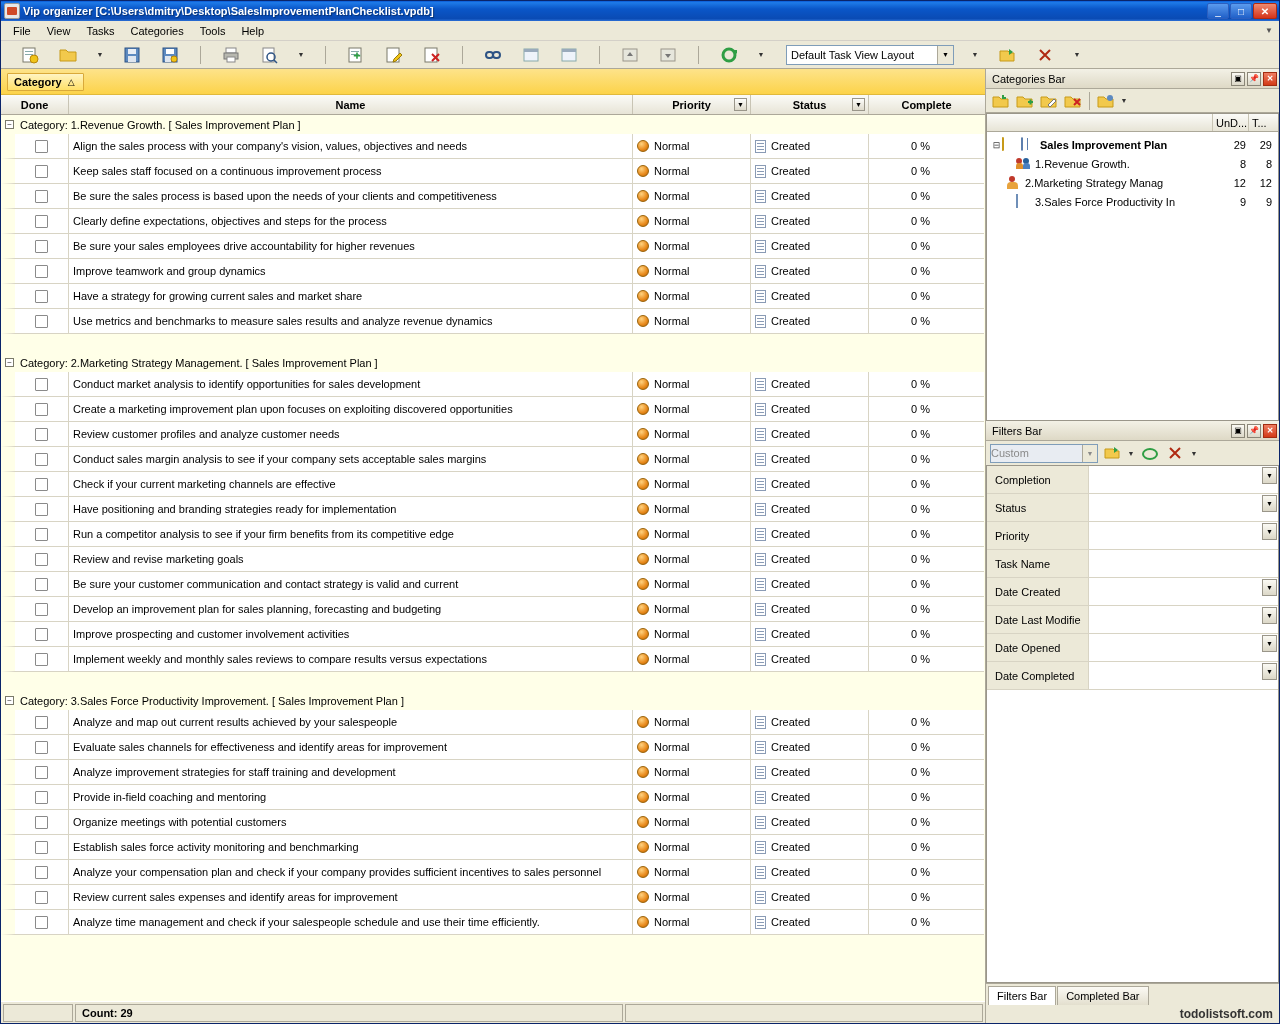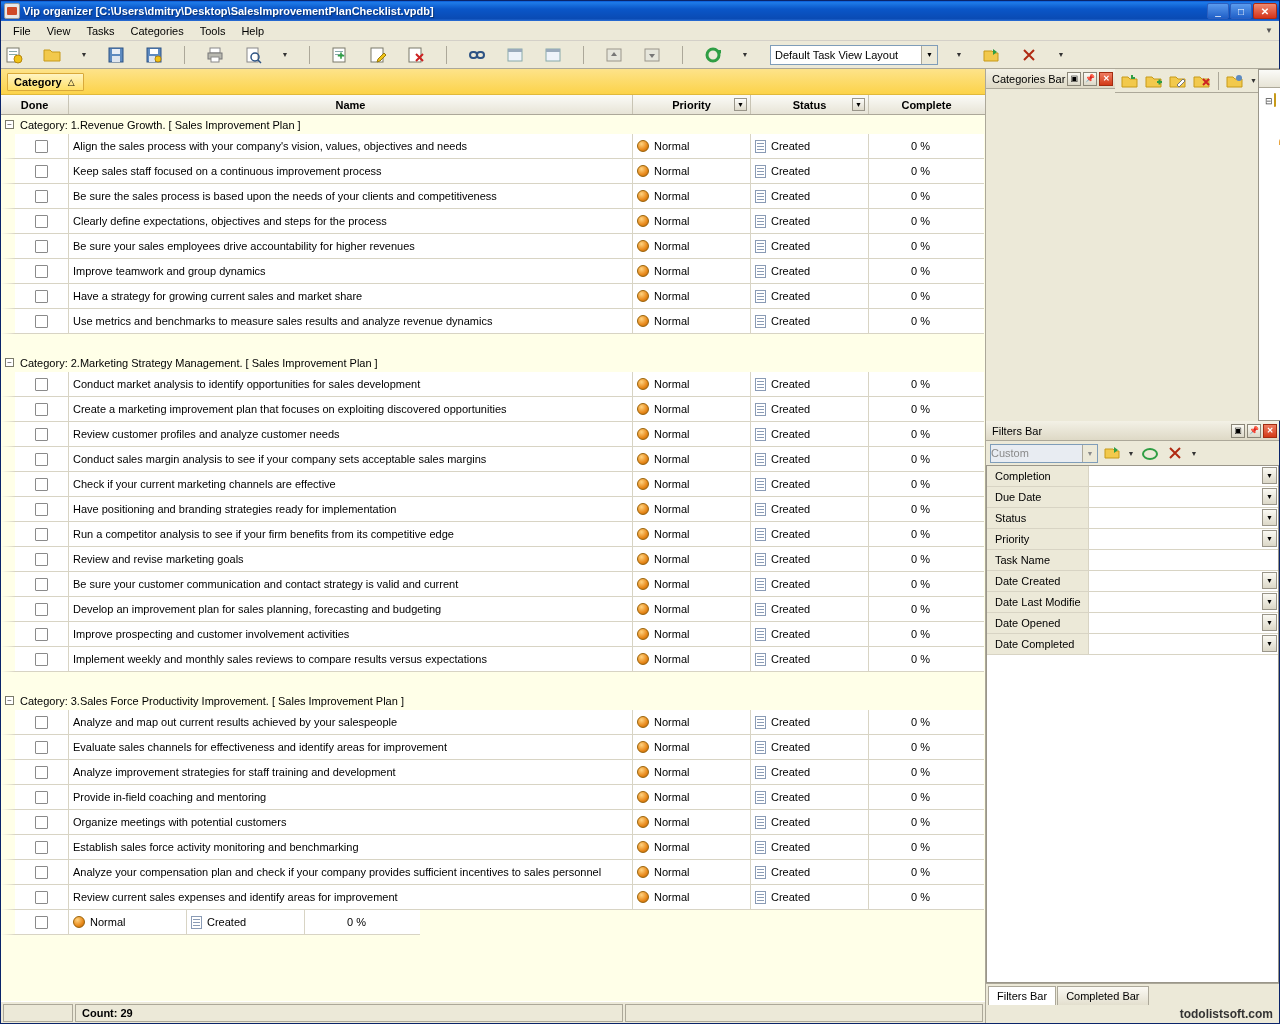--- a/index.html
+++ b/index.html
@@ -85,21 +85,21 @@
   .menubar .menu-arrow {
     position: absolute; right: 6px; top: 5px;
     font-size: 8px; color: #555;
   }
   
   .toolbar {
     height: 28px;
     background: #ece9d8;
     border-bottom: 1px solid #aca899;
     display: flex; align-items: center;
-    padding: 0 2px;
+    padding: 0 18px;
     flex: none;
     gap: 16px;
   }
   .tbtn {
     width: 22px; height: 22px;
     display: flex; align-items: center; justify-content: center;
     position: relative;
   }
   .tbtn svg { display: block; }
   .tsep {
@@ -285,21 +285,21 @@
     border: 1px solid #aca899;
     background: #ece9d8;
     display: flex; align-items: center;
     padding: 0 6px;
     font-size: 11px; font-weight: bold;
   }
   .sb-left { width: 70px; }
   .sb-count { width: 548px; }
   .sb-rest { flex: 1; }
   
-  .panel { display: flex; }
+  .panel { display: flex; flex-direction: column; }
   .panel-title {
     height: 20px;
     background: linear-gradient(to bottom,#f3f1e6,#ded9c6);
     border-bottom: 1px solid #aca899;
     display: flex; align-items: center;
     padding: 0 2px 0 6px;
     font-size: 11px;
     flex: none;
   }
   .panel-title .pt-text { flex: 1; }
@@ -423,21 +423,21 @@
     background:#ece9d8; border-left:1px solid #aca899;
     display:flex;align-items:center;justify-content:center;font-size:7px;
   }
   .filters-grid {
     flex: 1;
     background: #fff;
     border: 1px solid #9a968a;
     display: flex; flex-direction: column;
     min-height: 0;
   }
-  .frow { display: flex; height: 21px; flex: none; }
+  .frow { display: flex; height: 28px; flex: none; }
   .frow .fname {
     width: 102px;
     border-right: 1px solid #d8d4c4;
     border-bottom: 1px solid #d8d4c4;
     background: #ece9d8;
     display: flex; align-items: center;
     padding-left: 8px;
     font-size: 11px;
     overflow: hidden; white-space: nowrap;
   }
@@ -803,21 +803,21 @@
             <div class="cell status">
               <span class="status-ico"></span>
               <span>Created</span>
             </div>
             <div class="cell complete">0 %</div>
           </div>
           <div class="grow">
             <div class="cell done">
               <span class="chk"></span>
             </div>
-            <div class="cell name">Create a marketing improvement plan that focuses on exploiting discovered opportunities</div>
+            <div class="cell name">Create a marketing improvement plan upon focuses on exploiting discovered opportunities</div>
             <div class="cell priority">
               <span class="pri-dot"></span>
               <span>Normal</span>
             </div>
             <div class="cell status">
               <span class="status-ico"></span>
               <span>Created</span>
             </div>
             <div class="cell complete">0 %</div>
           </div>
@@ -1093,20 +1093,21 @@
             <div class="cell status">
               <span class="status-ico"></span>
               <span>Created</span>
             </div>
             <div class="cell complete">0 %</div>
           </div>
           <div class="grow">
             <div class="cell done">
               <span class="chk"></span>
             </div>
+            <div class="cell name">Analyze time management and check if your salespeople schedule and use their time efficiently.</div>
             <div class="cell priority">
               <span class="pri-dot"></span>
               <span>Normal</span>
             </div>
             <div class="cell status">
               <span class="status-ico"></span>
               <span>Created</span>
             </div>
             <div class="cell complete">0 %</div>
           </div>
@@ -1234,24 +1235,20 @@
           </span>
           <span class="tdrop">▼</span>
         </div>
         <div class="filters-grid">
           <div id="filter-rows" style="flex:none;">
               <div class="frow">
                 <div class="fname">Completion</div>
                 <div class="fval"><span></span><span class="vdrop">▼</span></div>
               </div>
               <div class="frow">
-                <div class="fname">Due Date</div>
-                <div class="fval"><span></span><span class="vdrop">▼</span></div>
-              </div>
-              <div class="frow">
                 <div class="fname">Status</div>
                 <div class="fval"><span></span><span class="vdrop">▼</span></div>
               </div>
               <div class="frow">
                 <div class="fname">Priority</div>
                 <div class="fval"><span></span><span class="vdrop">▼</span></div>
               </div>
               <div class="frow">
                 <div class="fname">Task Name</div>
                 <div class="fval"><span></span></div>

